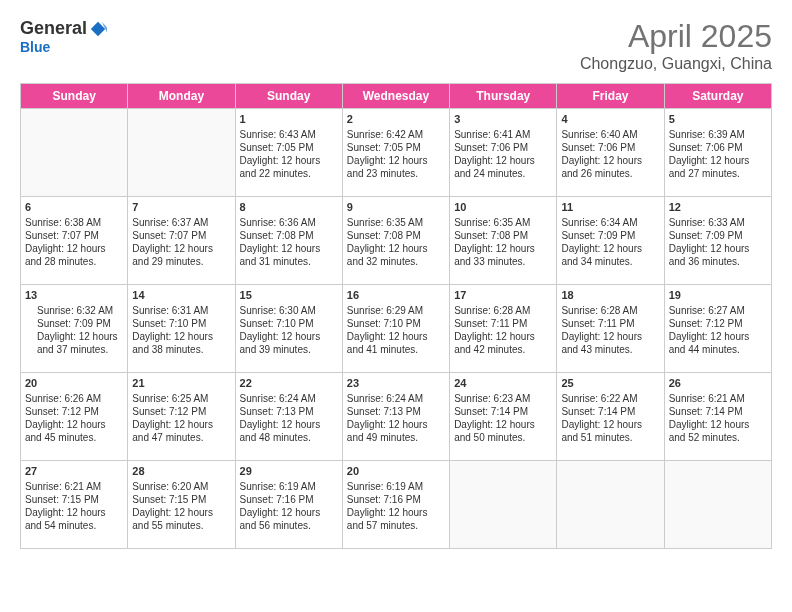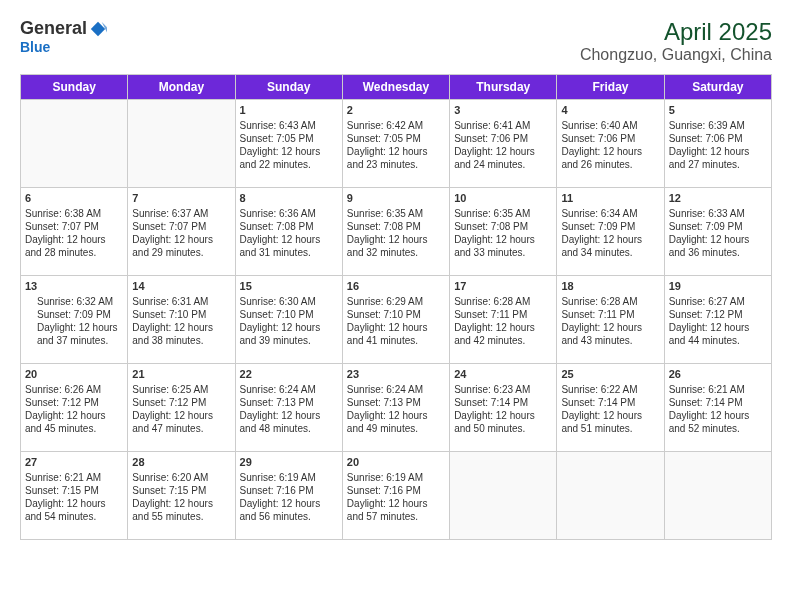--- a/index.html
+++ b/index.html
@@ -44,37 +44,37 @@
       color: #1a6fc4;
     }
     .logo-icon {
       width: 18px;
       height: 18px;
     }
     .title-section {
       text-align: right;
     }
     .month-title {
-      font-size: 24px;
+      font-size: 32px;
       font-weight: normal;
-      color: #14532d;
+      color: #737373;
     }
     .location-title {
       font-size: 16px;
       color: #555;
     }
     .calendar {
       flex: 1;
       border: 1px solid #ccc;
       border-collapse: collapse;
       width: 100%;
       table-layout: fixed;
     }
     .calendar th {
-      background-color: #6d28d9;
+      background-color: #ec4899;
       color: white;
       text-align: center;
       padding: 5px 3px;
       font-size: 12px;
       font-weight: bold;
       border: 1px solid #ccc;
     }
     .calendar td {
       border: 1px solid #ccc;
       vertical-align: top;

